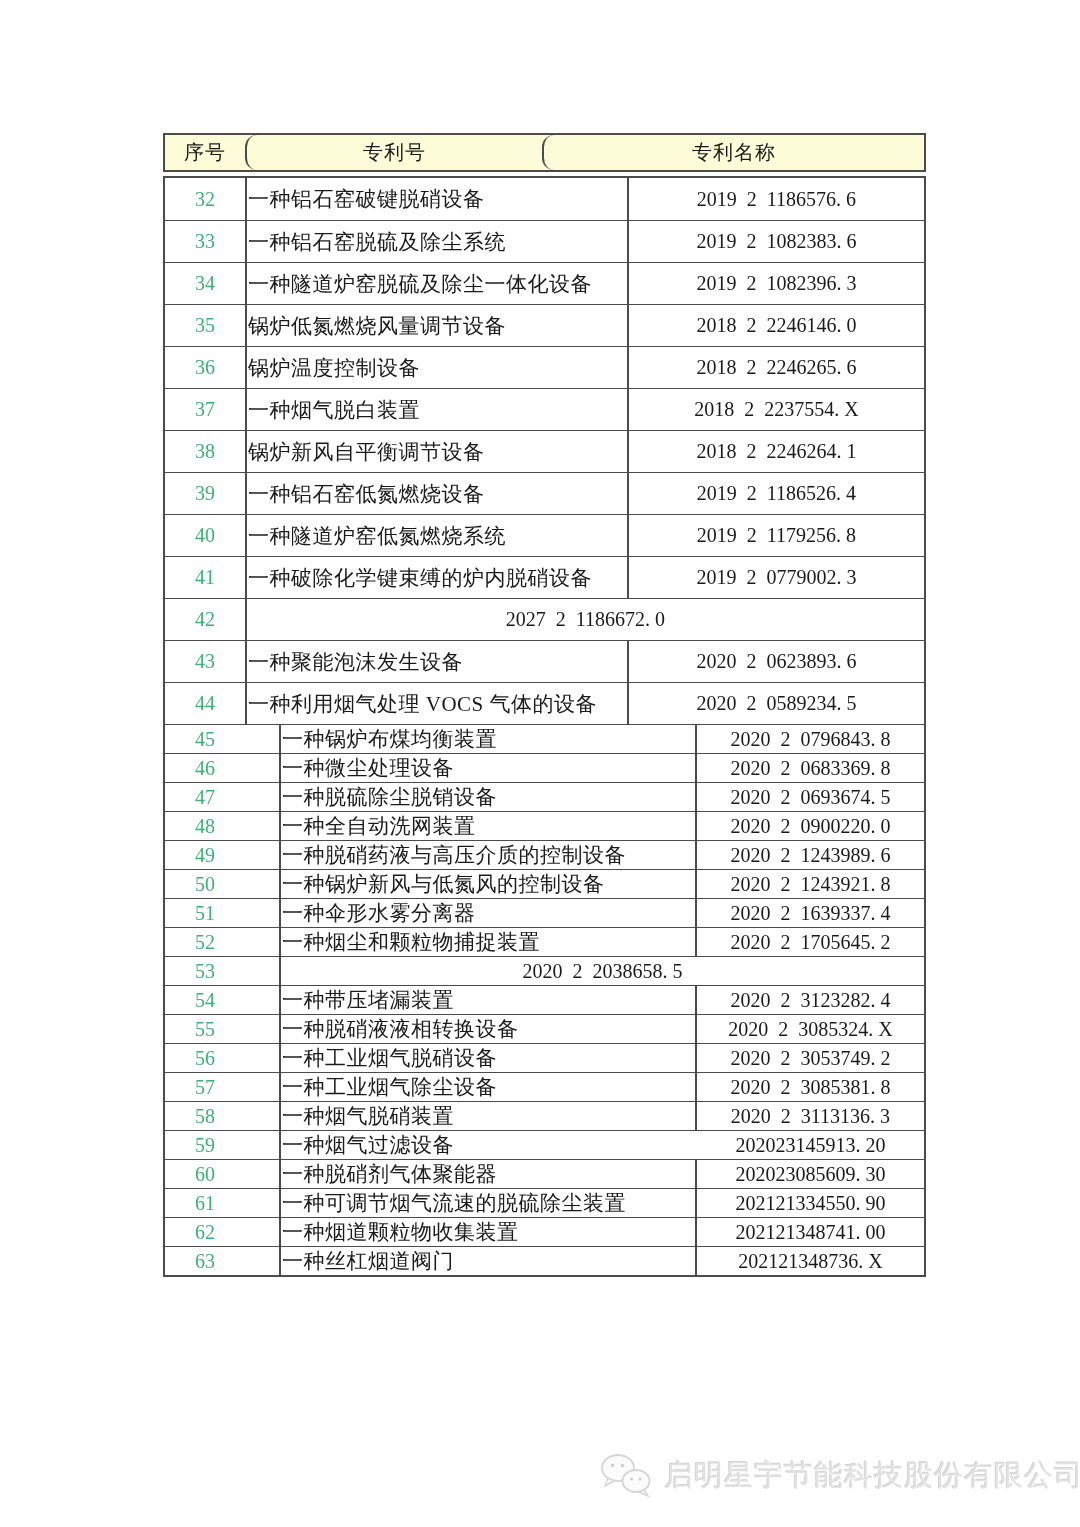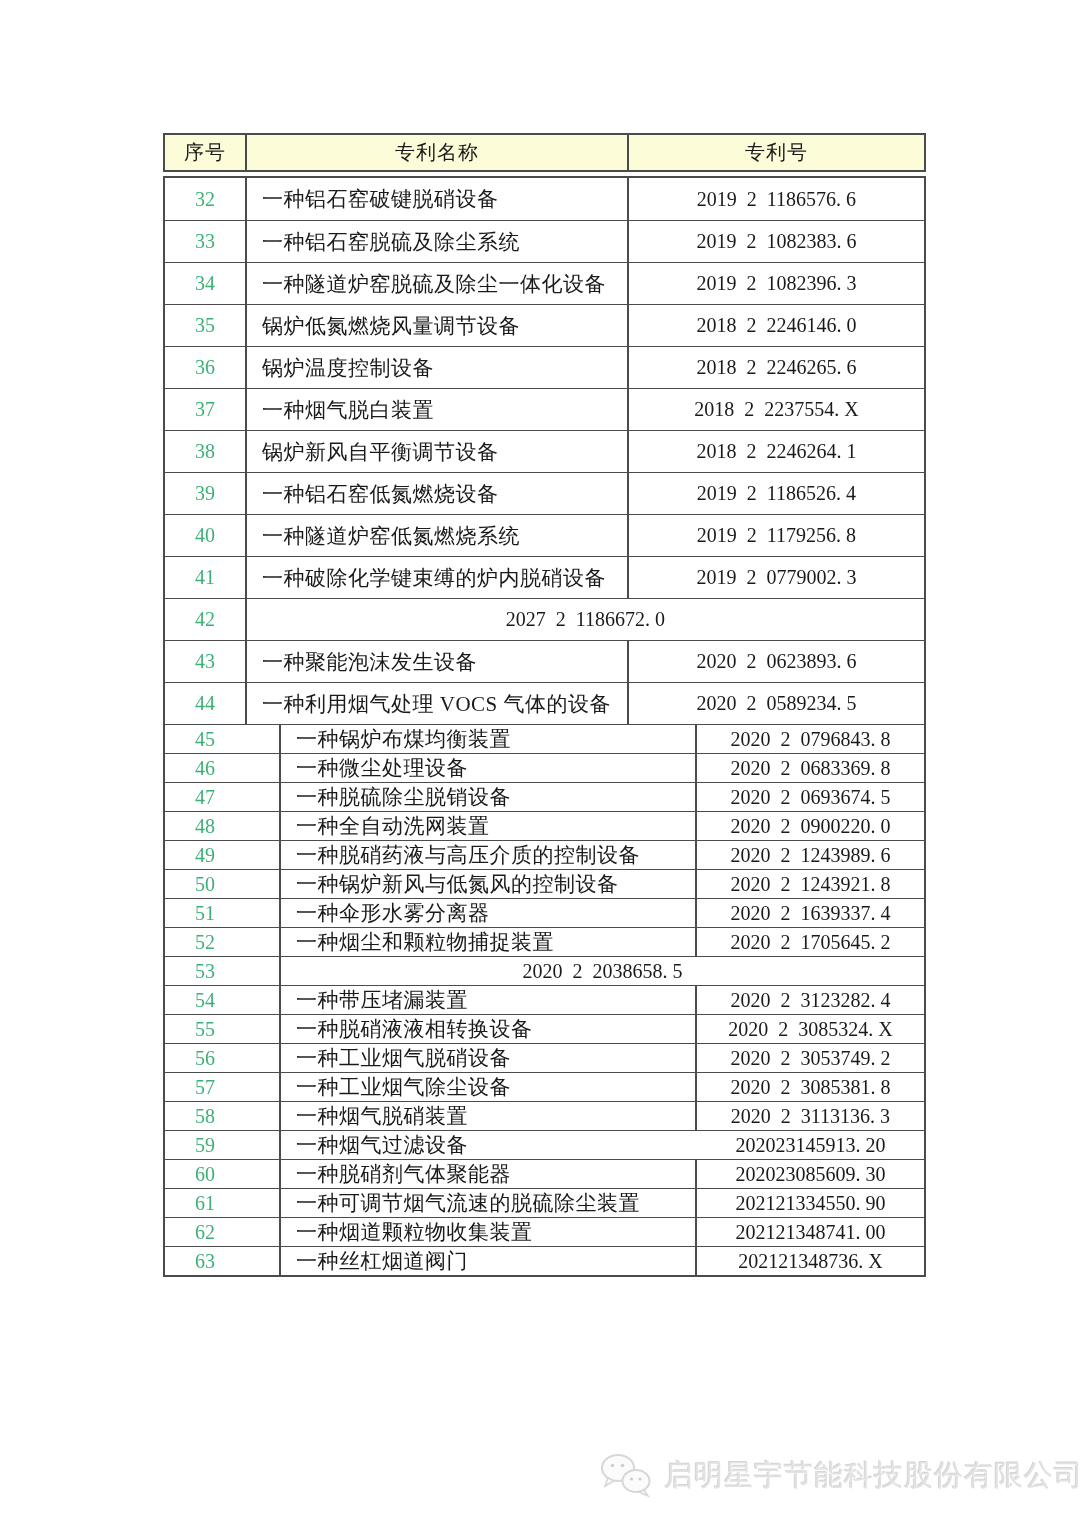--- a/index.html
+++ b/index.html
@@ -31,20 +31,21 @@
     height:39px;
     background:var(--header-bg);
     border:2px solid var(--border);
   }
   .thead .hcell{
     display:flex;
     align-items:center;
     justify-content:center;
     font-size:20px;
     letter-spacing:1px;
+    border-radius:12px;
   }
   .w1{width:80px;flex:none;}
   .w2{width:382px;flex:none;}
   .w3{flex:1;}
   .thead .hcell + .hcell{border-left:2px solid var(--border);}
   .tbody{
     border:2px solid var(--border);
     margin-top:4px;
     background:#ffffff;
   }
@@ -55,21 +56,21 @@
   .c-no{
     width:80px;flex:none;
     display:flex;align-items:center;justify-content:center;
     color:var(--green);
     font-size:20px;
   }
   .c-name{
     width:382px;flex:none;
     border-left:2px solid var(--border);
     display:flex;align-items:center;
-    padding-left:15px;
+    padding-left:1px;
     font-size:21px;
     letter-spacing:0.5px;
     white-space:nowrap;
     overflow:hidden;
   }
   .c-num{
     flex:1;
     border-left:2px solid var(--border);
     display:flex;align-items:center;justify-content:center;
     font-size:20px;
@@ -95,22 +96,22 @@
   }
 </style>
 </head>
 <body>
 
 <div class="page">
 
   <div class="tbl">
     <div class="thead">
       <div class="hcell w1">序号</div>
+      <div class="hcell w3">专利号</div>
       <div class="hcell w2">专利名称</div>
-      <div class="hcell w3">专利号</div>
     </div>
     <div class="tbody">
     <div class="row tall">
       <div class="c-no">32</div>
       <div class="c-name">一种铝石窑破键脱硝设备</div>
       <div class="c-num">2019  2  1186576. 6</div>
     </div>
 
     <div class="row tall">
       <div class="c-no">33</div>

